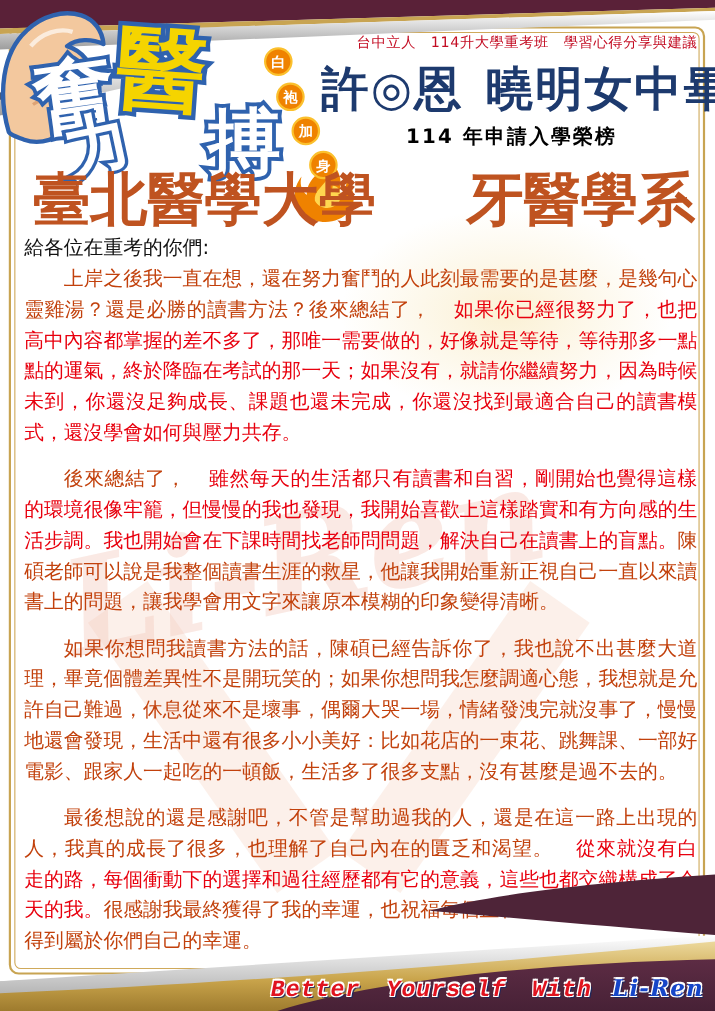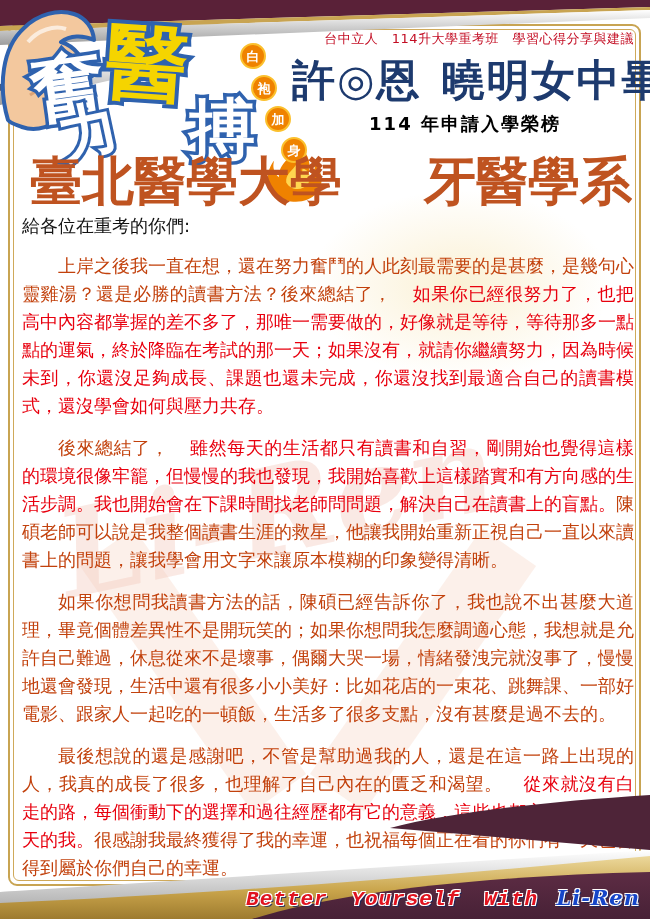--- a/index.html
+++ b/index.html
@@ -34,21 +34,21 @@
     text-align:center;font-size:18px;font-weight:bold;color:#000000;letter-spacing:2px;}
   .admit-line{position:absolute;left:30px;right:18px;top:147px;z-index:5;
     display:flex;justify-content:space-between;align-items:baseline;
     font-family:"DejaVu Serif","Liberation Serif",serif;font-weight:bold;
     font-size:52px;color:#bf5320;white-space:nowrap;}
   
   .letter{position:absolute;left:22px;width:612px;top:212px;z-index:3;
     font-size:18px;line-height:28px;color:#121212;text-align:justify;}
   .letter p{margin:0;text-indent:2em;}
   .letter p + p{margin-top:14px;}
-  .salutation{margin:0 0 12px 0;}
+  .salutation{margin:0 0 0 0;}
   .seg-red{color:#e8000e;margin-left:21px;}
   .seg-black{color:#c2410c;}
   
   .footer-svg{position:absolute;left:0;top:780px;z-index:6;}
   .slogan{position:absolute;right:10px;top:885px;z-index:7;white-space:nowrap;
     font-family:"DejaVu Serif","Liberation Serif",serif;font-style:italic;font-weight:bold;
     font-size:21px;letter-spacing:1px;word-spacing:10px;}
   .slogan .pre{color:#e0131f;font-family:Liberation Mono, monospace;}
   .slogan .brand{color:#1646c8;}
   .slogan span{text-shadow:-1px -1px 0 #fff,1px -1px 0 #fff,-1px 1px 0 #fff,1px 1px 0 #fff,2px 2px 0 rgba(25,40,95,.85);}

